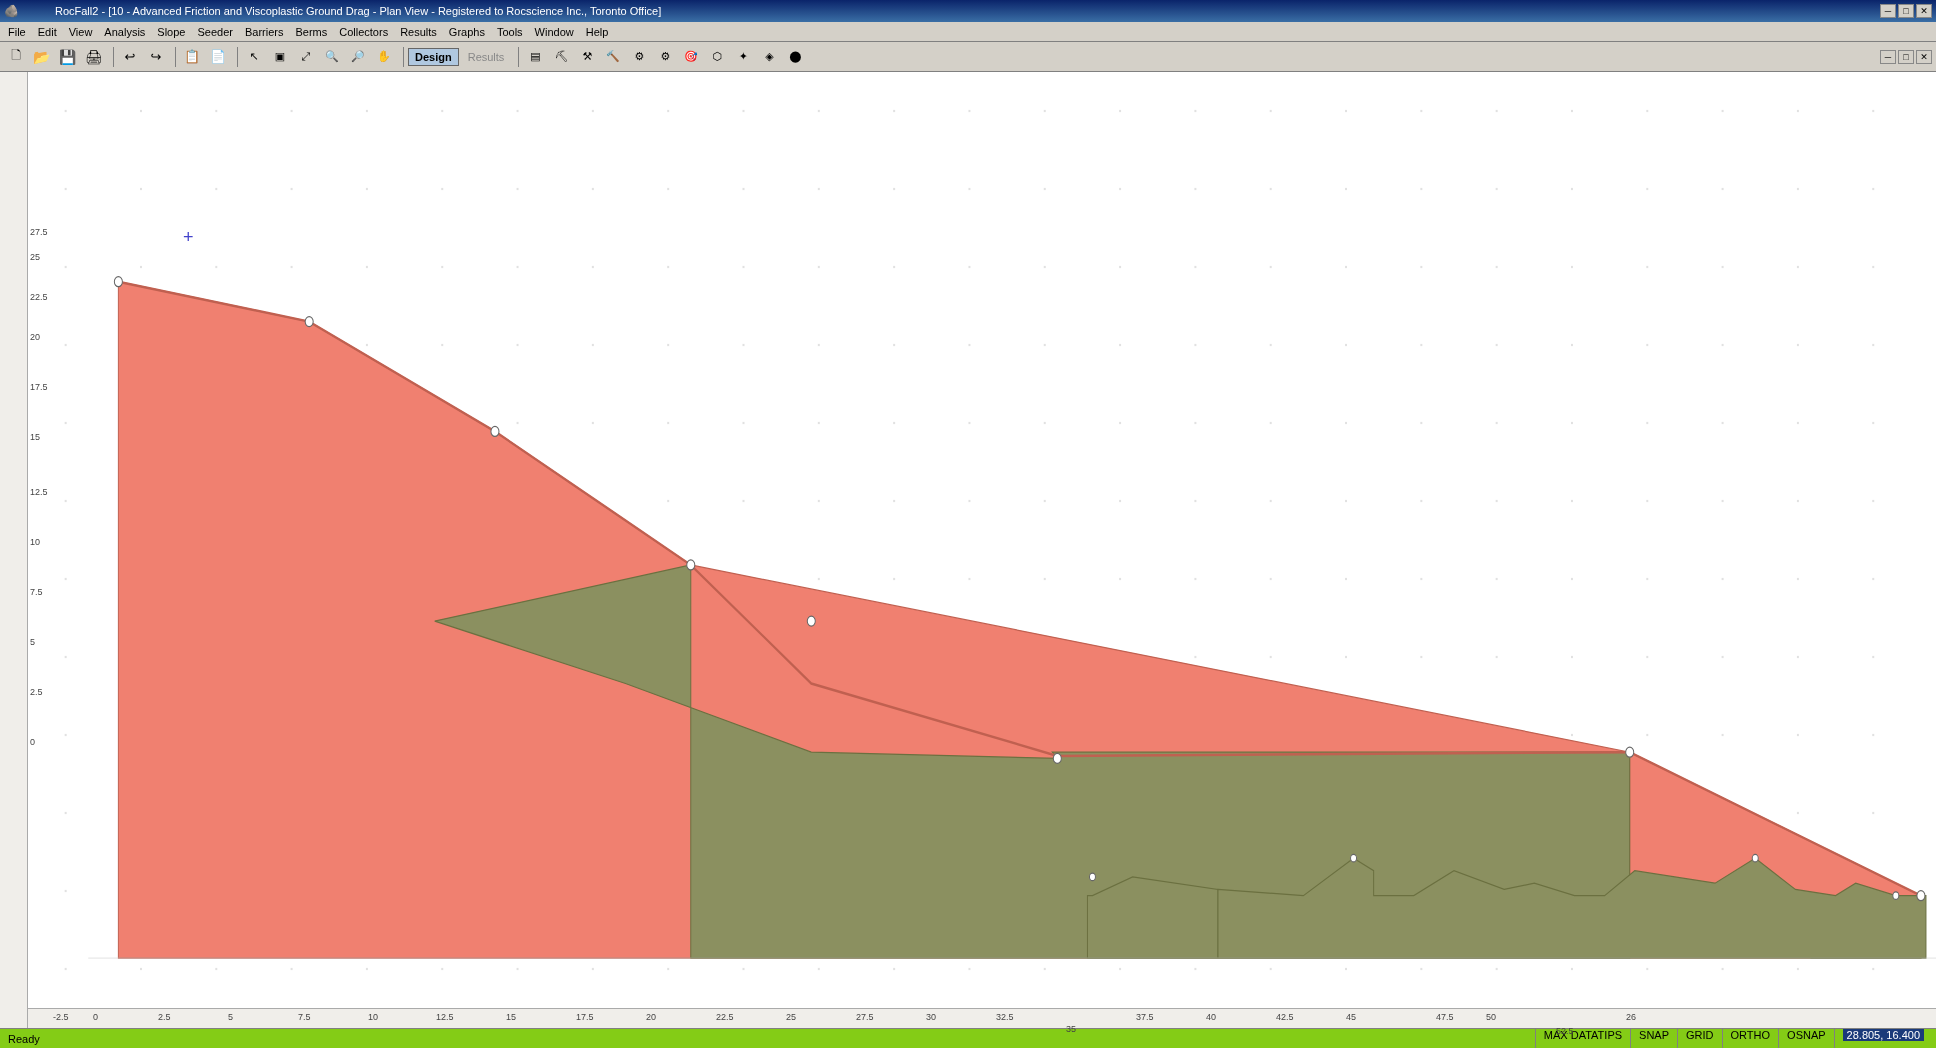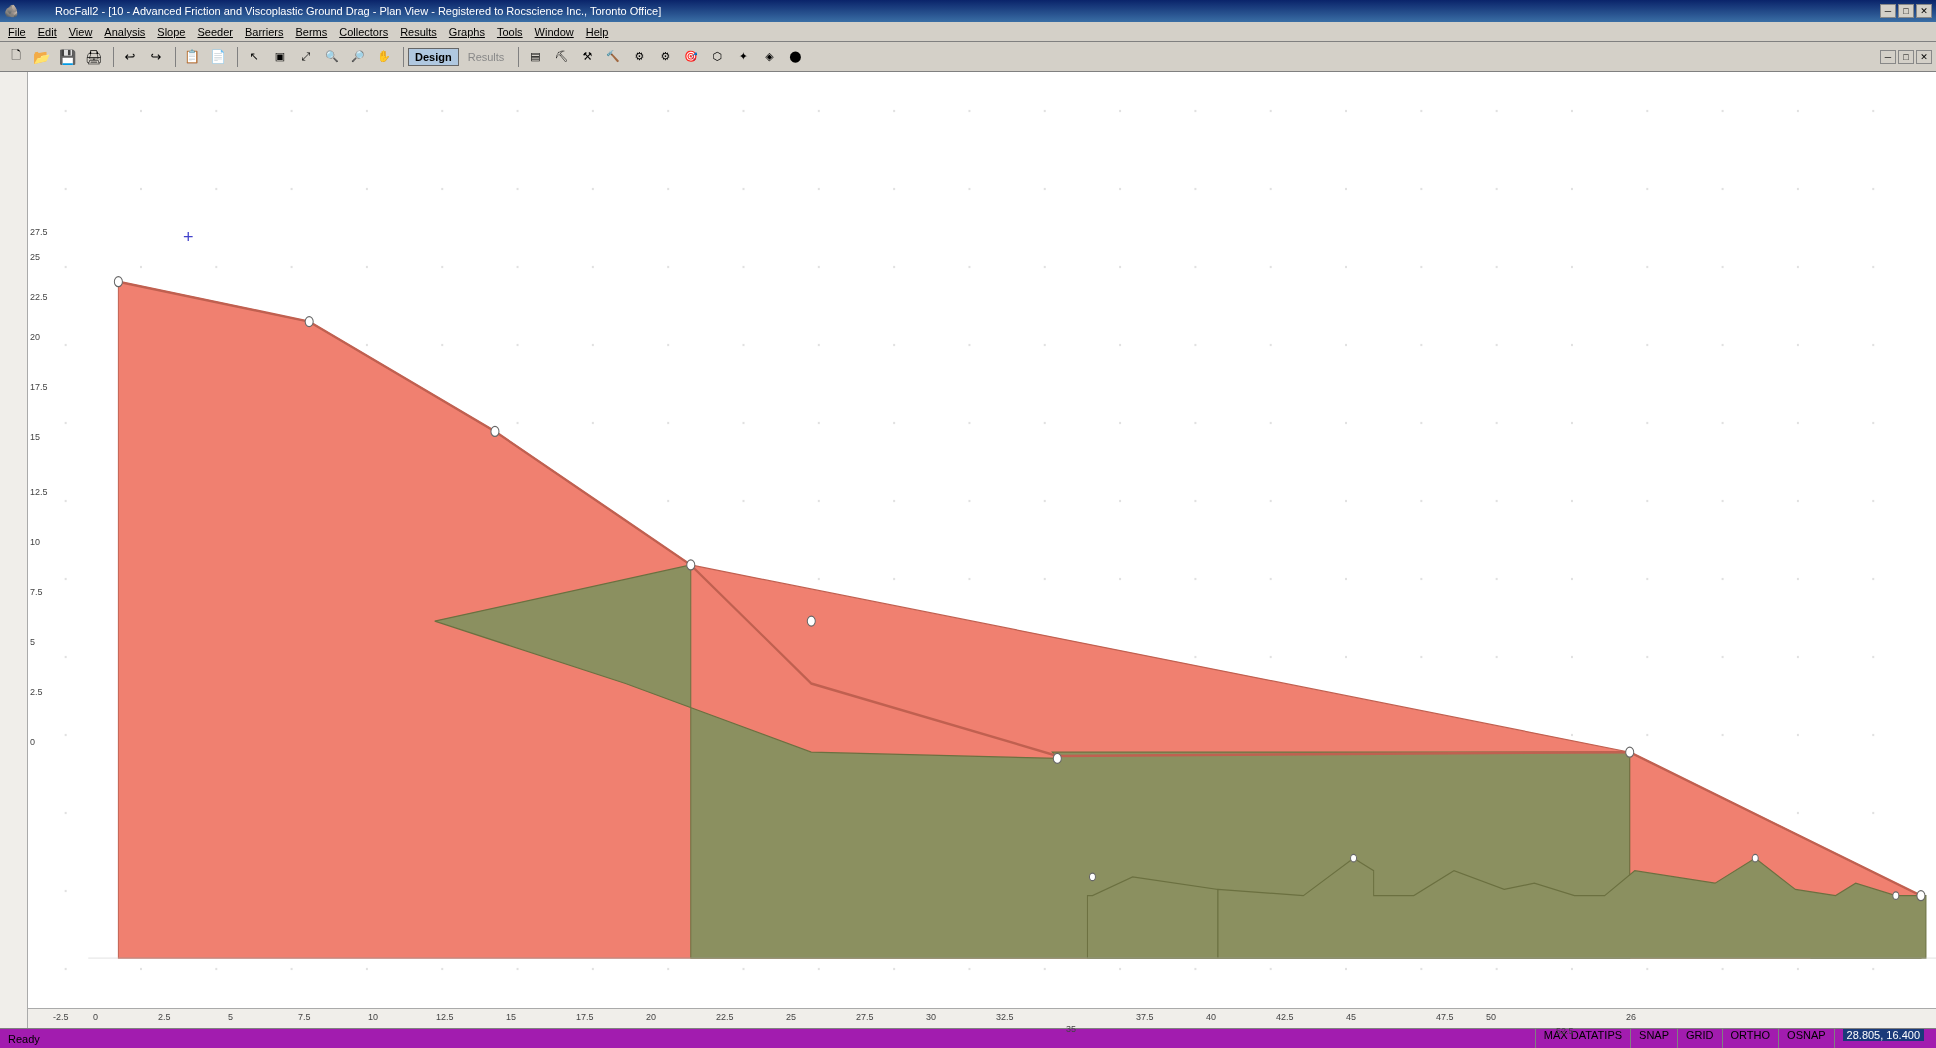--- a/index.html
+++ b/index.html
@@ -31,21 +31,20 @@
       display: flex;
       align-items: center;
       padding: 0 2px;
       border-bottom: 1px solid #808080;
     }
     .menu-item {
       padding: 2px 6px;
       font-size: 11px;
       cursor: pointer;
       white-space: nowrap;
-      text-decoration: underline;
     }
 
     
     #toolbar {
       height: 30px;
       background: #d4d0c8;
       display: flex;
       align-items: center;
       padding: 2px 4px;
       border-bottom: 1px solid #808080;
@@ -101,21 +100,21 @@
       height: 18px;
       background: #f0eeea;
       border-top: 1px solid #aaa;
       position: relative;
       width: 100%;
     }
 
     
     #status-bar {
       height: 20px;
-      background: #a21caf;
+      background: #84cc16;
       border-top: 1px solid #808080;
       display: flex;
       align-items: center;
       padding: 0 4px;
       font-size: 11px;
       gap: 0;
     }
     #status-ready { flex: 1; padding: 0 4px; }
     .status-item {
       padding: 0 8px;

